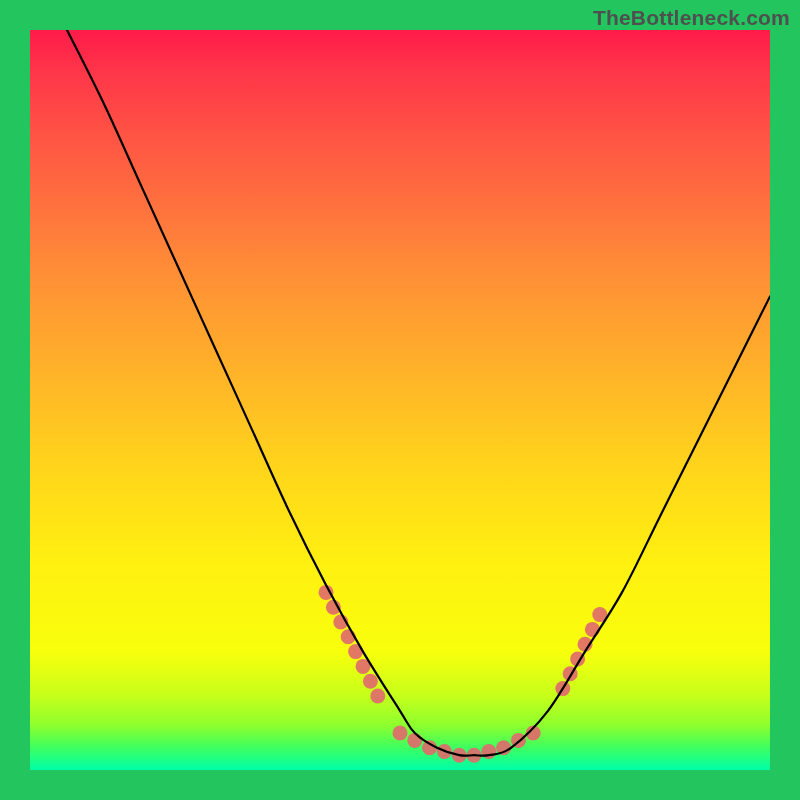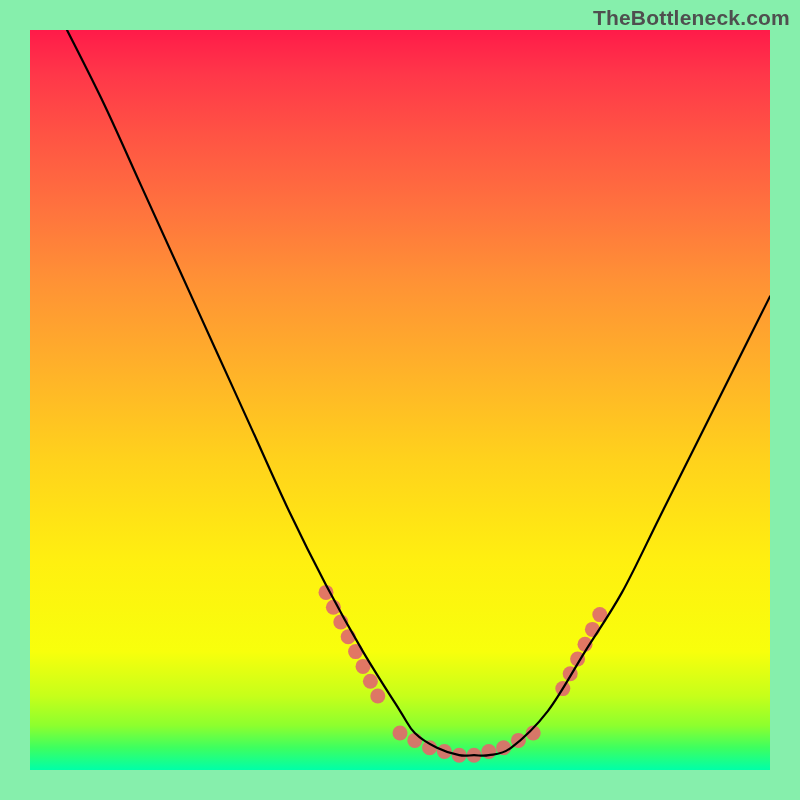--- a/index.html
+++ b/index.html
@@ -10,21 +10,21 @@
     background: #000;
     overflow: hidden;
     font-family: Arial, Helvetica, sans-serif;
   }
   .frame {
     position: absolute;
     top: 0;
     left: 0;
     width: 800px;
     height: 800px;
-    background: #86efac;
+    background: #22c55e;
   }
   .plot {
     position: absolute;
     left: 30px;
     top: 30px;
     width: 740px;
     height: 740px;
     background: linear-gradient(
       to bottom,
       #ff1b49 0%,

